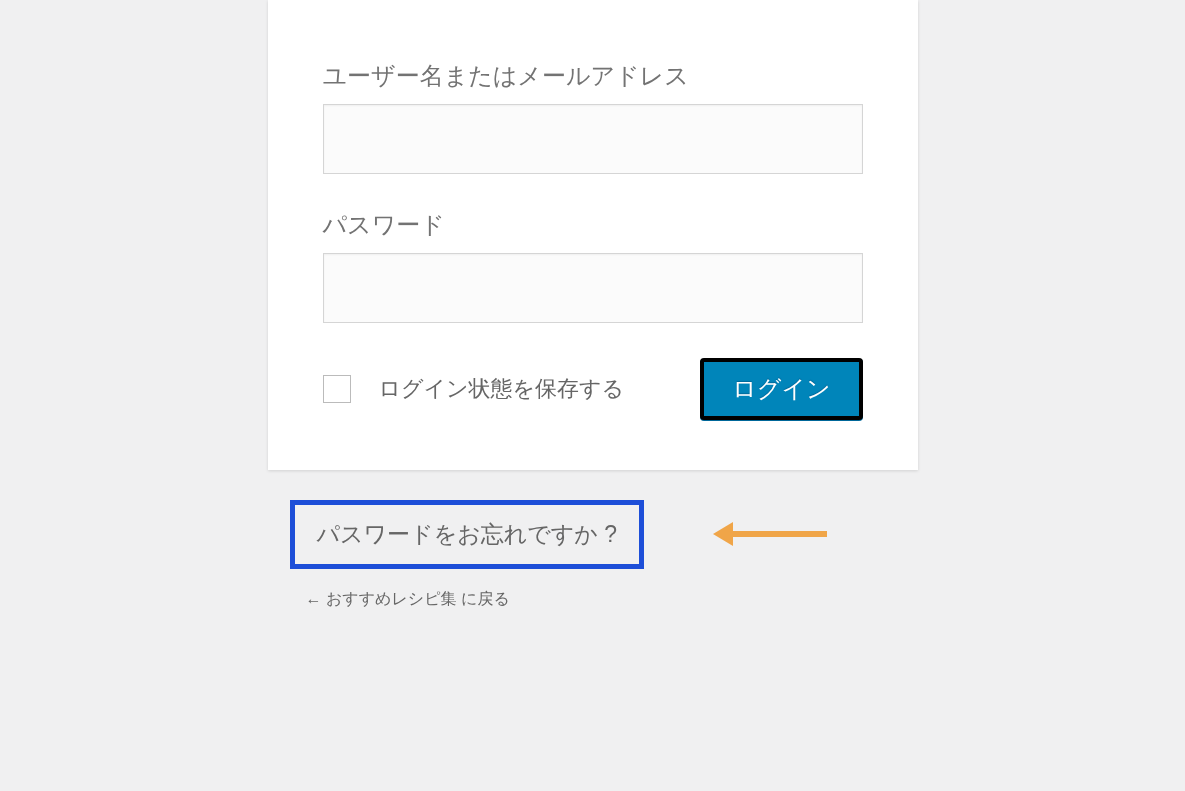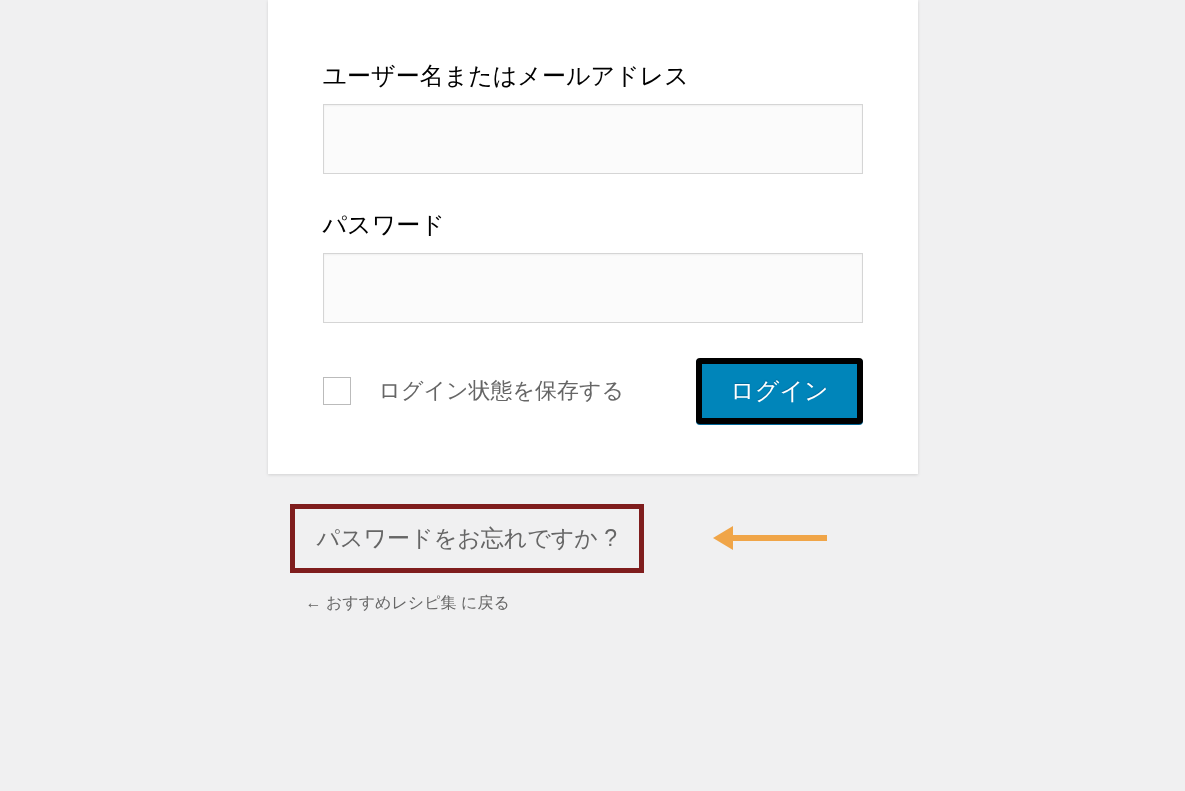--- a/index.html
+++ b/index.html
@@ -20,21 +20,21 @@
       background: #ffffff;
       padding: 60px 55px 50px 55px;
       box-shadow: 0 1px 3px rgba(0,0,0,0.13);
     }
     .field-group {
       margin-bottom: 35px;
     }
     .field-label {
       display: block;
       font-size: 24px;
-      color: #000000;
+      color: #737373;
       margin-bottom: 12px;
       font-weight: 400;
     }
     .text-input {
       width: 100%;
       height: 70px;
       padding: 8px 12px;
       font-size: 24px;
       border: 1px solid #d5d5d5;
       background: #fbfbfb;
@@ -58,38 +58,38 @@
       background: #fff;
       appearance: none;
       cursor: pointer;
     }
     .remember-label {
       font-size: 22px;
       color: #666666;
     }
     .login-button {
       background: #0085ba;
-      border: 6px solid #000000;
+      border: 4px solid #000000;
       color: #ffffff;
       font-size: 24px;
       padding: 11px 28px 11px 28px;
       border-radius: 4px;
       cursor: pointer;
       box-shadow: 0 1px 0 #006799;
       text-shadow: 0 -1px 1px #006799;
     }
     .links-area {
       width: 650px;
       margin: 30px auto 0 auto;
       padding-left: 0;
       position: relative;
     }
     .forgot-box {
       display: inline-block;
-      border: 5px solid #7f1d1d;
+      border: 5px solid #1d4ed8;
       padding: 14px 22px;
       margin-left: 22px;
     }
     .forgot-link {
       font-size: 23px;
       color: #666666;
       text-decoration: none;
       cursor: pointer;
     }
     .arrow-annotation {

